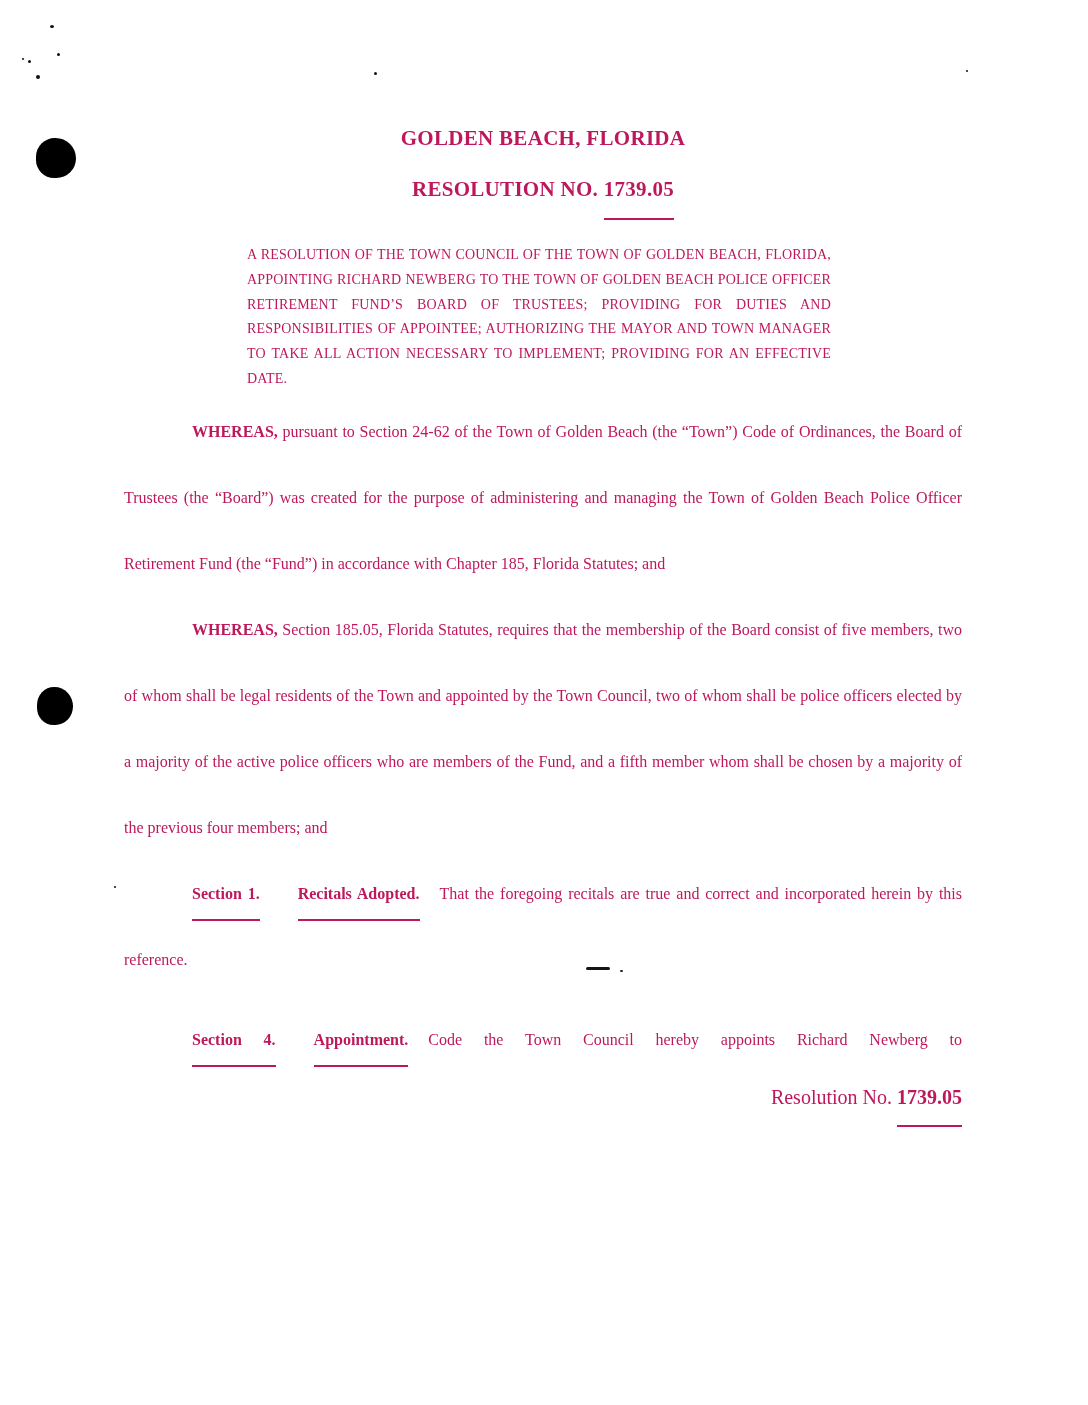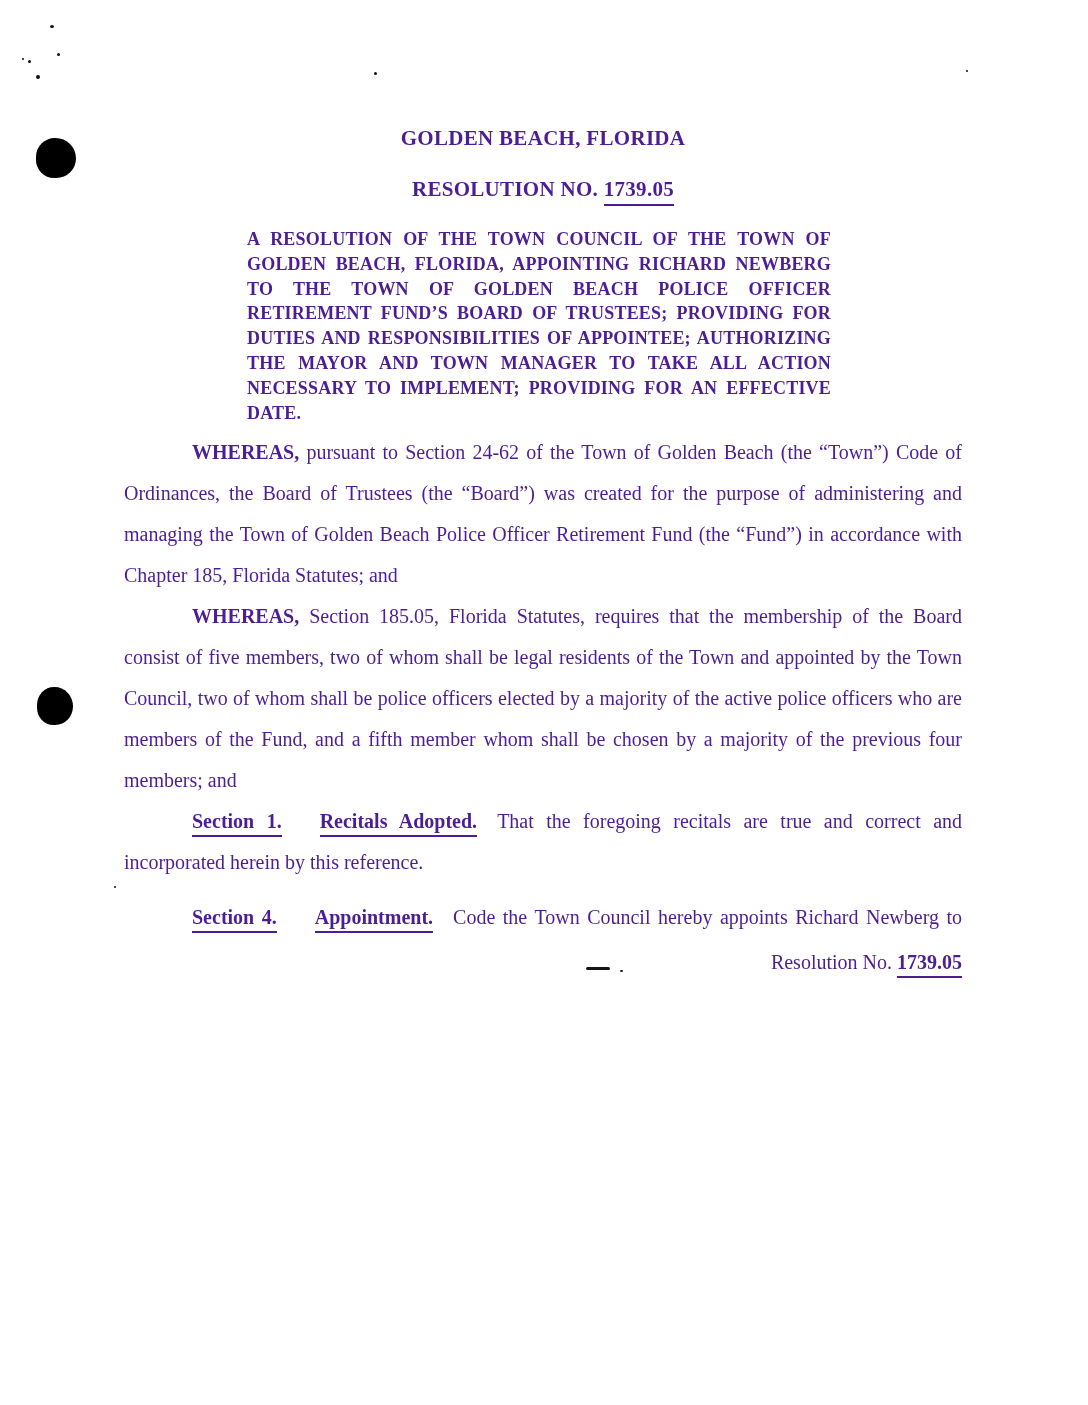--- a/index.html
+++ b/index.html
@@ -5,21 +5,21 @@
   html, body {
     margin: 0;
     padding: 0;
     background: #ffffff;
   }
   .page {
     position: relative;
     width: 1088px;
     height: 1226px;
     background: #ffffff;
-    color: #4c1d95;
+    color: #be185d;
     font-family: "Liberation Serif", serif;
     overflow: hidden;
   }
   .content {
     position: absolute;
     left: 124px;
     right: 126px;
     top: 126px;
   }
   .doc-title {
@@ -33,34 +33,34 @@
   .doc-subtitle {
     margin: 27px 0 0 0;
     font-size: 21px;
     font-weight: 700;
     text-align: center;
     letter-spacing: 0.3px;
     line-height: 24px;
   }
   .u {
     border-bottom: 2px solid currentColor;
-    padding-bottom: 3px;
+    padding-bottom: 17px;
   }
   .summary {
-    margin: 26px 131px 0 123px;
-    font-size: 18px;
-    font-weight: 700;
+    margin: 42px 131px 0 123px;
+    font-size: 14px;
+    font-weight: 400;
     line-height: 24.8px;
     text-align: justify;
     letter-spacing: 0.2px;
   }
   .body-par {
     margin: 0;
-    font-size: 20px;
-    line-height: 41px;
+    font-size: 16px;
+    line-height: 66px;
     text-align: justify;
     text-indent: 68px;
   }
   .body-par .lead {
     font-weight: 700;
   }
   .first-body {
     margin-top: 7px;
   }
   .resolved {

